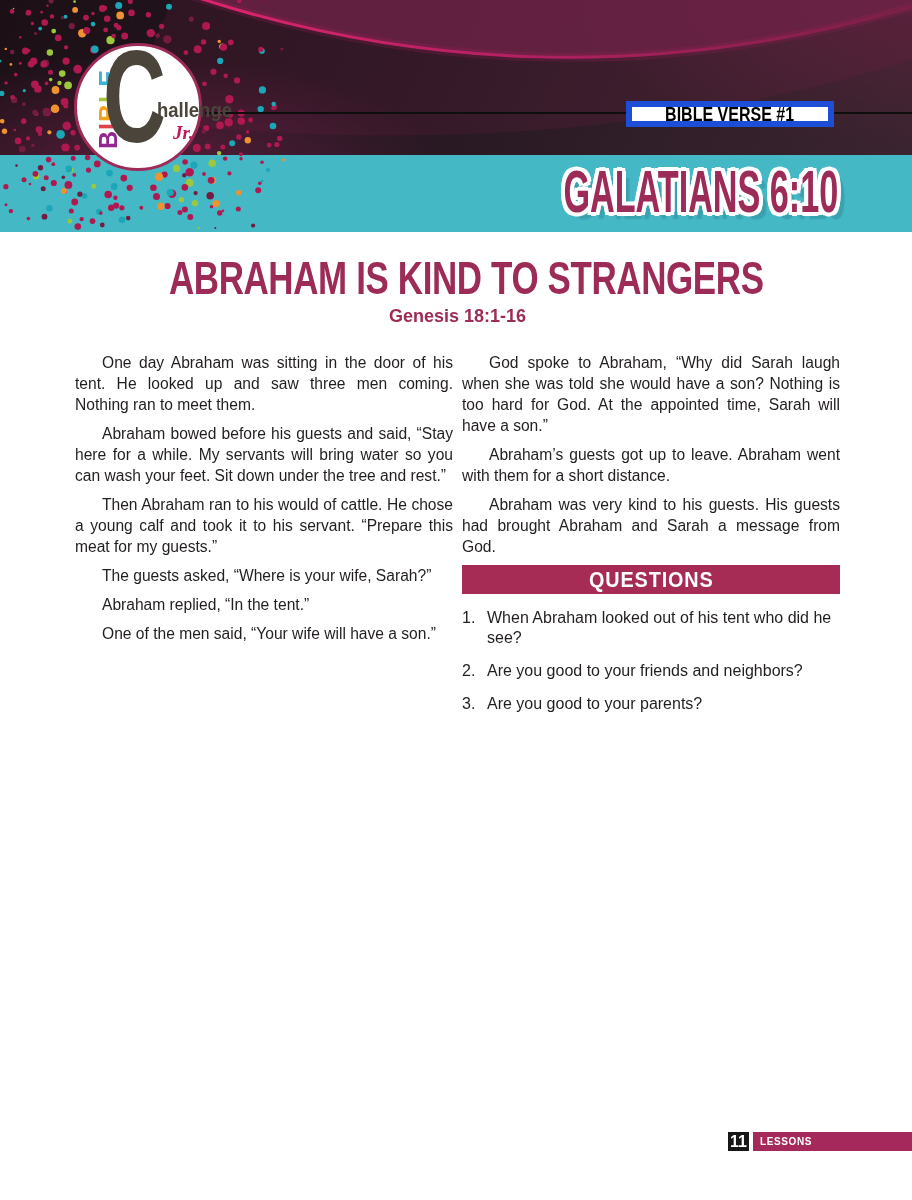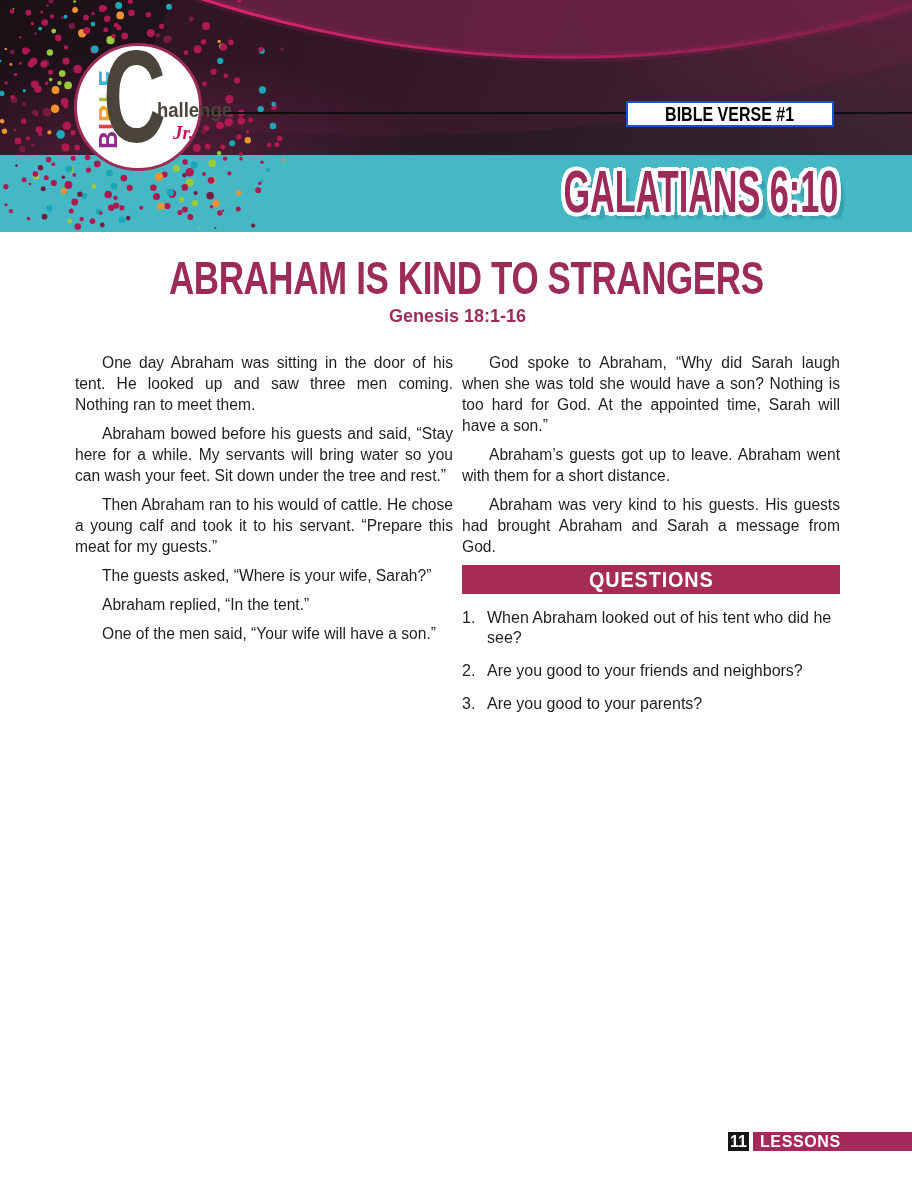--- a/index.html
+++ b/index.html
@@ -16,21 +16,21 @@
       radial-gradient(ellipse 430px 170px at 16% 112%, rgba(128,38,84,.6), transparent 70%),
       radial-gradient(ellipse 500px 220px at 102% -10%, rgba(94,34,62,.8), transparent 75%),
       linear-gradient(115deg,#1c1016 0%,#241620 40%,#301e28 72%,#3a242f 100%);
   }
   .teal-band{position:absolute;top:155px;left:0;width:912px;height:77px;background:var(--teal);}
   svg.swoosh{position:absolute;top:0;left:0;z-index:1;}
   svg.dots{position:absolute;top:0;left:0;z-index:2;}
   .header-line{position:absolute;top:112px;left:205px;width:707px;height:2px;background:#0e0e0e;z-index:3;}
   .badge{
     position:absolute;top:101px;left:626px;width:208px;height:26px;z-index:4;
-    background:#fff;border:2px solid #1d4ed8;box-sizing:border-box;
+    background:#fff;border:6px solid #1d4ed8;box-sizing:border-box;
     display:flex;align-items:center;justify-content:center;
   }
   .badge span{display:inline-block;transform:scaleX(.8);white-space:nowrap;
     font-size:20px;font-weight:bold;color:#000;letter-spacing:0;}
   .galatians{
     position:absolute;top:167px;right:74px;z-index:3;
     font-size:60px;line-height:50px;font-weight:bold;color:var(--magenta);
     transform:scaleX(.57);transform-origin:right center;white-space:nowrap;letter-spacing:0;
     text-shadow:
       7px 0 0 #fff,-7px 0 0 #fff,0 4px 0 #fff,0 -4px 0 #fff,
@@ -89,21 +89,21 @@
   .footer{position:absolute;top:1132px;right:0;height:19px;display:flex;z-index:1;}
   .page-num{
     width:21px;background:#161616;color:#fff;
     display:flex;align-items:center;justify-content:center;
     font-size:16px;font-weight:bold;
   }
   .footer-gap{width:4px;background:#fff;}
   .lessons-bar{
     width:159px;background:var(--footerbar);color:#fff;
     display:flex;align-items:center;padding-left:7px;box-sizing:border-box;
-    font-size:16px;font-weight:bold;letter-spacing:.6px;
+    font-size:10px;font-weight:bold;letter-spacing:.6px;
   }
 </style>
 </head>
 <body>
 
 <div class="page" style="--magenta: #9d2b57; --teal: #45b8c6; --bar: #a62b55; --footerbar: #a5295a; --ink: #221e1f;">
 
   <div class="header">
     <div class="header-dark"></div>
     <div class="teal-band"></div>

